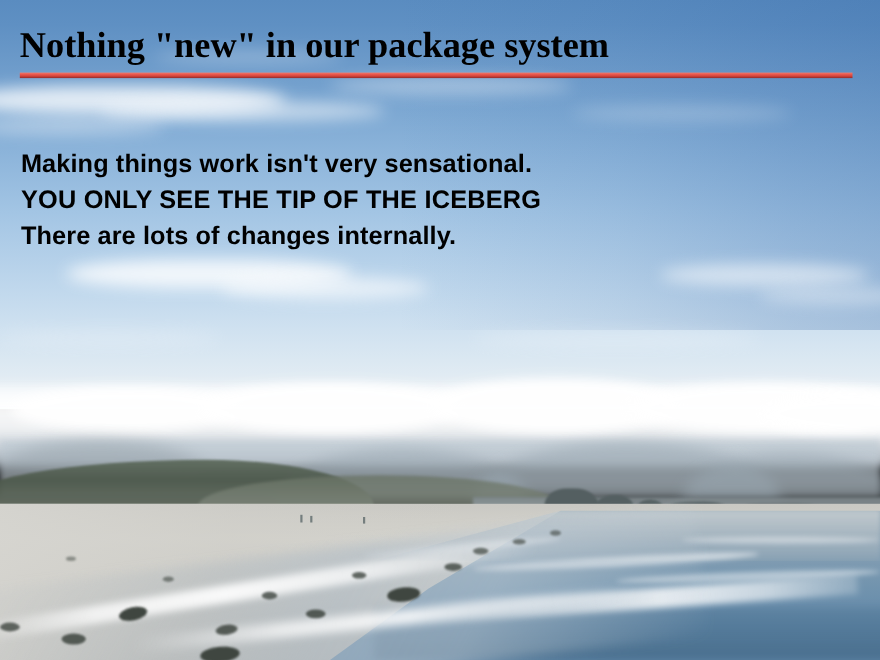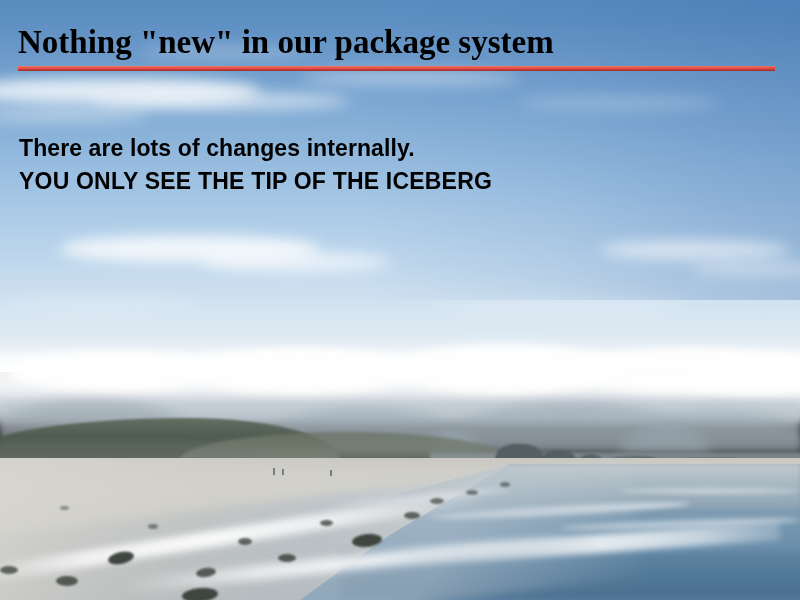--- a/index.html
+++ b/index.html
@@ -373,17 +373,18 @@
     <div class="weed wd9"></div>
     <div class="weed wd13"></div>
     <div class="weed wd8"></div>
   </div>
 
   <div class="title">Nothing "new" in our package system</div>
 
   <div class="title-rule"></div>
 
   <div class="body-block">
+    <div class="body-line">Making things work isn't very sensational.</div>
+    <div class="body-line caps">YOU ONLY SEE THE TIP OF THE ICEBERG</div>
     <div class="body-line">There are lots of changes internally.</div>
-    <div class="body-line caps">YOU ONLY SEE THE TIP OF THE ICEBERG</div>
   </div>
 
 </div>
 
 </body></html>

